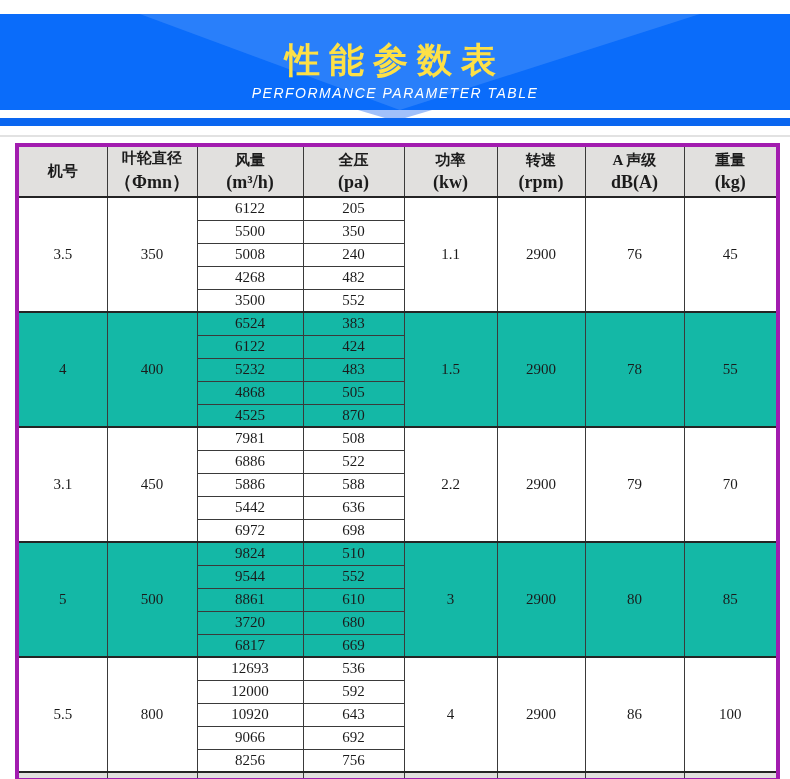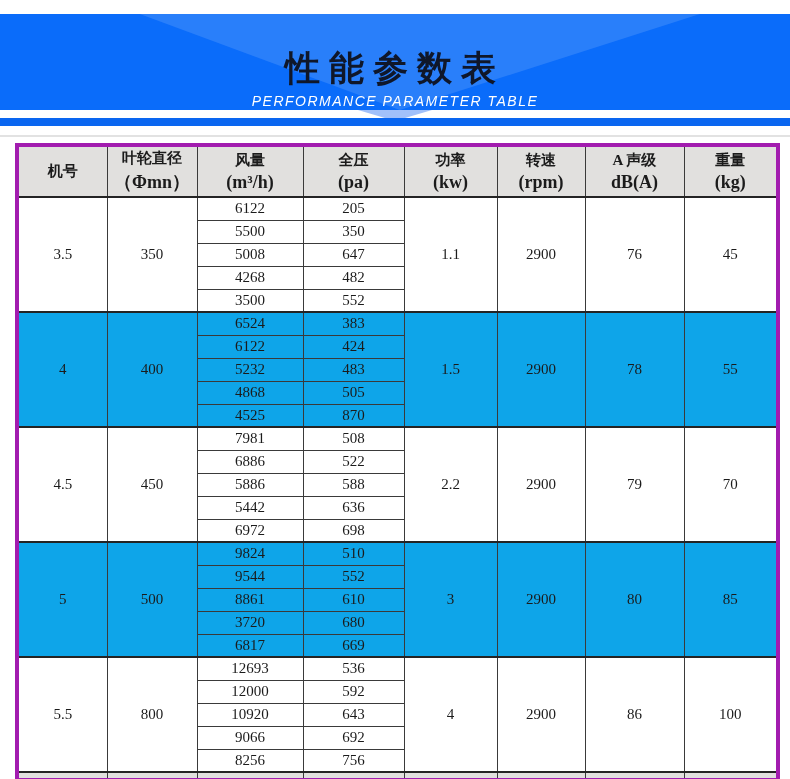--- a/index.html
+++ b/index.html
@@ -18,23 +18,23 @@
     overflow:hidden;
   }
   .banner-triangle{
     position:absolute;left:0;top:0;width:100%;height:100%;
     background:rgba(255,255,255,0.13);
     clip-path:polygon(17.7% 0, 88.6% 0, 50.6% 100%);
   }
   .banner-title{
     position:relative;
     margin:0;
-    padding-top:32px;
+    padding-top:24px;
     text-align:center;
-    color:#0f172a;
+    color:#fde047;
     font-family:"Liberation Sans","DejaVu Sans",sans-serif;
     font-size:35px;
     font-weight:700;
     letter-spacing:9px;
     line-height:1.25;
   }
   .banner-subtitle{
     position:relative;
     margin-top:3px;
     text-align:center;
@@ -87,21 +87,21 @@
   }
   .ptable thead .h-unit{
     font-size:18px;
     font-weight:700;
     margin-top:2px;
   }
   .ptable thead .h-unit:empty{display:none;}
   .ptable tbody tr{height:23px;}
   .ptable tbody td{font-size:15px;}
   .ptable tbody tr.group-start td{border-top:2px solid #242424;}
-  .ptable tbody tr.shaded td{background:#0ea5e9;}
+  .ptable tbody tr.shaded td{background:#14b8a6;}
   .ptable tbody tr.partial{height:8px;}
   .ptable tbody tr.partial td{background:#e1e0de;}
 </style>
 </head>
 <body>
 
 <div class="page">
 
   <div class="banner">
     <div class="banner-triangle"></div>
@@ -168,21 +168,21 @@
           <td rowspan="5">2900</td>
           <td rowspan="5">76</td>
           <td rowspan="5">45</td>
         </tr>
         <tr>
           <td>5500</td>
           <td>350</td>
         </tr>
         <tr>
           <td>5008</td>
-          <td>647</td>
+          <td>240</td>
         </tr>
         <tr>
           <td>4268</td>
           <td>482</td>
         </tr>
         <tr>
           <td>3500</td>
           <td>552</td>
         </tr>
         <tr class="group-start shaded">
@@ -205,21 +205,21 @@
         </tr>
         <tr class="shaded">
           <td>4868</td>
           <td>505</td>
         </tr>
         <tr class="shaded">
           <td>4525</td>
           <td>870</td>
         </tr>
         <tr class="group-start">
-          <td rowspan="5">4.5</td>
+          <td rowspan="5">3.1</td>
           <td rowspan="5">450</td>
           <td>7981</td>
           <td>508</td>
           <td rowspan="5">2.2</td>
           <td rowspan="5">2900</td>
           <td rowspan="5">79</td>
           <td rowspan="5">70</td>
         </tr>
         <tr>
           <td>6886</td>

